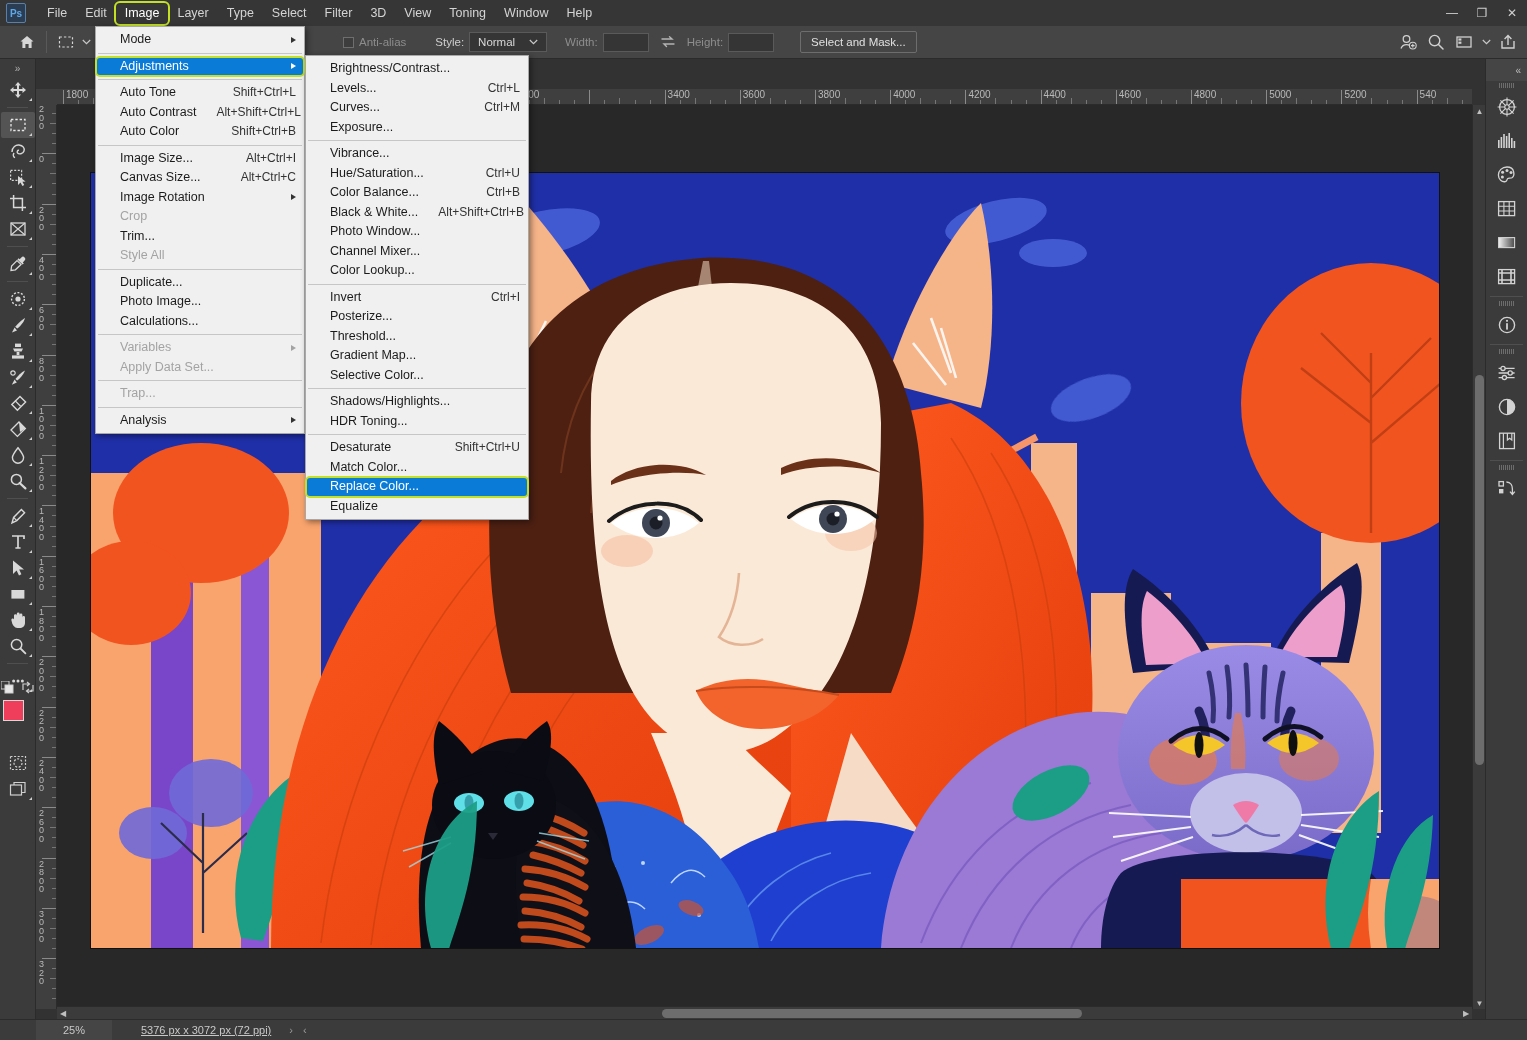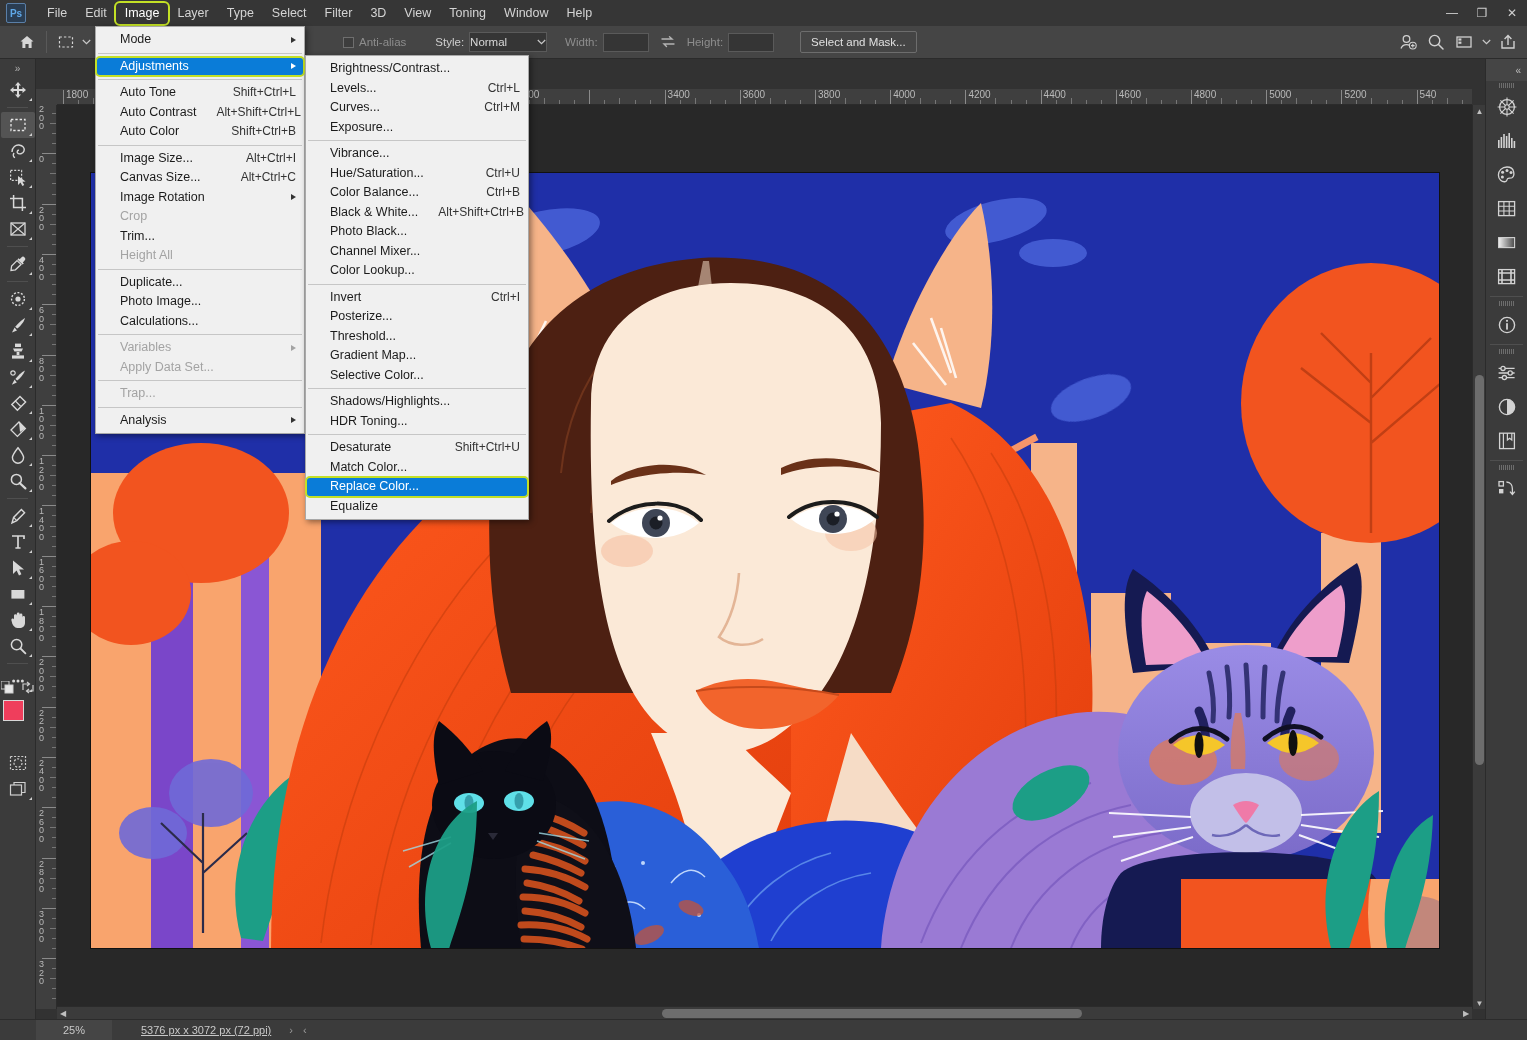--- a/index.html
+++ b/index.html
@@ -53,21 +53,21 @@
   }
   .ob-label { font-size: 11.5px; color: #8d8d8d; margin-right: 5px; }
   .ob-label.lit { color: #cfcfcf; }
   .ob-field {
     background: #353535; border: 1px solid #5a5a5a; height: 19px;
     width: 46px; font-size: 11px; color: #cfcfcf;
   }
   .ob-select {
     background: #353535; border: 1px solid #5a5a5a; height: 20px;
     width: 78px; font-size: 11.5px; color: #d8d8d8;
-    display: flex; align-items: center; padding: 0 0;
+    display: flex; align-items: center; padding: 0 8px;
     justify-content: space-between;
   }
   .ob-checkbox {
     width: 11px; height: 11px; border: 1px solid #6e6e6e; background: #3d3d3d;
     margin-right: 5px;
   }
   .btn-select-mask {
     background: #454545; border: 1px solid #6d6d6d; border-radius: 2px;
     height: 22px; padding: 0 10px; font-size: 11.5px; color: #e0e0e0;
     display: flex; align-items: center;
@@ -1230,21 +1230,21 @@
         <span class="lbl">Image Rotation</span>
         <span class="sub"></span>
       </div>
       <div class="mi disabled">
         <span class="lbl">Crop</span>
       </div>
       <div class="mi">
         <span class="lbl">Trim...</span>
       </div>
       <div class="mi disabled">
-        <span class="lbl">Height All</span>
+        <span class="lbl">Style All</span>
       </div>
       <div class="msep"></div>
       <div class="mi">
         <span class="lbl">Duplicate...</span>
       </div>
       <div class="mi">
         <span class="lbl">Photo Image...</span>
       </div>
       <div class="mi">
         <span class="lbl">Calculations...</span>
@@ -1293,21 +1293,21 @@
       </div>
       <div class="mi">
         <span class="lbl">Color Balance...</span>
         <span class="acc">Ctrl+B</span>
       </div>
       <div class="mi">
         <span class="lbl">Black &amp; White...</span>
         <span class="acc">Alt+Shift+Ctrl+B</span>
       </div>
       <div class="mi">
-        <span class="lbl">Photo Black...</span>
+        <span class="lbl">Photo Window...</span>
       </div>
       <div class="mi">
         <span class="lbl">Channel Mixer...</span>
       </div>
       <div class="mi">
         <span class="lbl">Color Lookup...</span>
       </div>
       <div class="msep"></div>
       <div class="mi">
         <span class="lbl">Invert</span>

